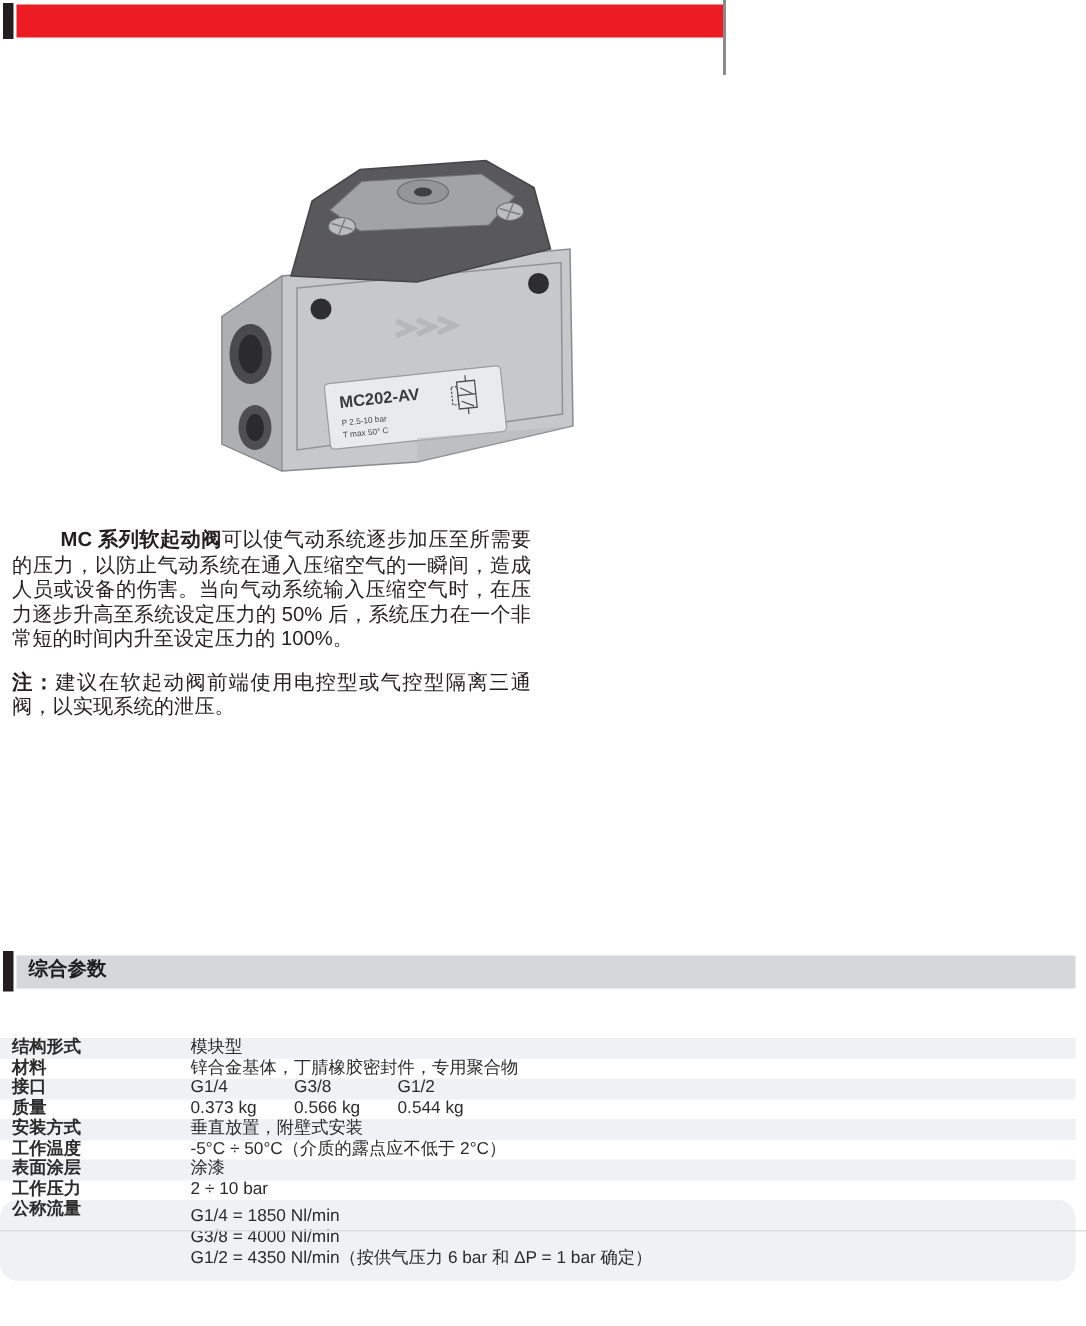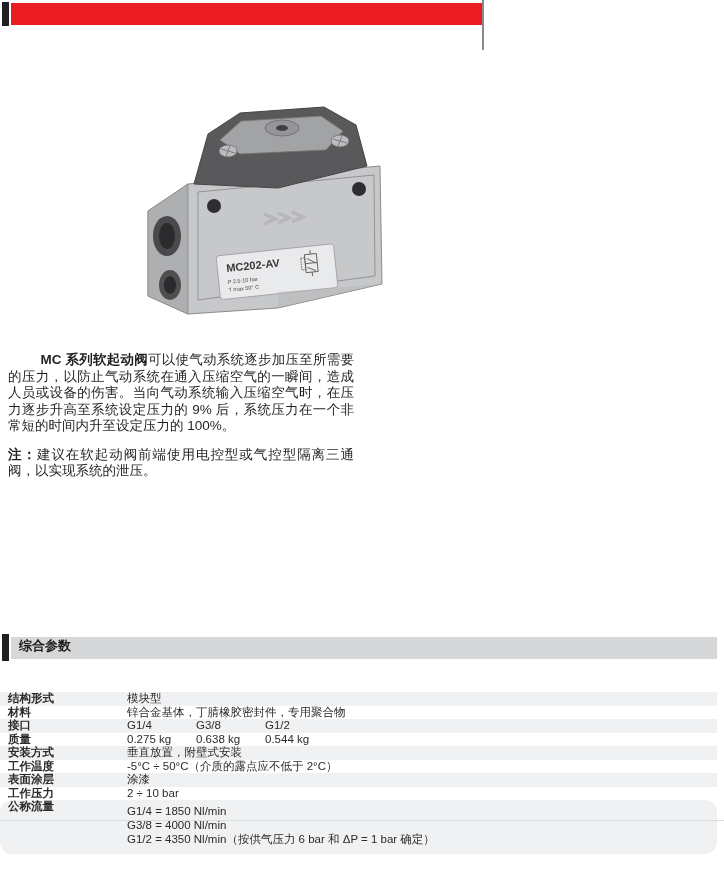--- a/index.html
+++ b/index.html
@@ -91,21 +91,21 @@
           <path d="M88,17 h12 M94,4 v4 M94,26 v4 M90,12 l8,5 M90,21 l8,4"></path>
           <rect x="84" y="11" width="4" height="12" stroke-dasharray="1.5,1"></rect>
         </g>
       </g>
 
       <path d="M254,188 L150,212 L150,196 Z" fill="#b4b5b7" opacity="0.5"></path>
     </svg>
   </div>
 
   <div class="desc">
-    <p class="p1"><span class="lead">MC 系列软起动阀</span><span>可以使气动系统逐步加压至所需要的压力，以防止气动系统在通入压缩空气的一瞬间，造成人员或设备的伤害。当向气动系统输入压缩空气时，在压力逐步升高至系统设定压力的 9% 后，系统压力在一个非常短的时间内升至设定压力的 100%。</span></p>
+    <p class="p1"><span class="lead">MC 系列软起动阀</span><span>可以使气动系统逐步加压至所需要的压力，以防止气动系统在通入压缩空气的一瞬间，造成人员或设备的伤害。当向气动系统输入压缩空气时，在压力逐步升高至系统设定压力的 50% 后，系统压力在一个非常短的时间内升至设定压力的 100%。</span></p>
     <p class="note"><span class="lead">注：</span><span>建议在软起动阀前端使用电控型或气控型隔离三通阀，以实现系统的泄压。</span></p>
   </div>
 
   <div class="sec-accent"></div>
   <div class="sec-bar">
     <span class="sec-title">综合参数</span>
   </div>
 
   <div class="spec-table">
       <div class="spec-row striped">
@@ -115,21 +115,21 @@
       <div class="spec-row">
         <div class="spec-label">材料</div>
         <div class="spec-values"><span class="spec-val">锌合金基体，丁腈橡胶密封件，专用聚合物</span></div>
       </div>
       <div class="spec-row striped">
         <div class="spec-label">接口</div>
         <div class="spec-values"><span class="spec-col">G1/4</span><span class="spec-col">G3/8</span><span class="spec-col">G1/2</span></div>
       </div>
       <div class="spec-row">
         <div class="spec-label">质量</div>
-        <div class="spec-values"><span class="spec-col">0.275 kg</span><span class="spec-col">0.638 kg</span><span class="spec-col">0.544 kg</span></div>
+        <div class="spec-values"><span class="spec-col">0.373 kg</span><span class="spec-col">0.566 kg</span><span class="spec-col">0.544 kg</span></div>
       </div>
       <div class="spec-row striped">
         <div class="spec-label">安装方式</div>
         <div class="spec-values"><span class="spec-val">垂直放置，附壁式安装</span></div>
       </div>
       <div class="spec-row">
         <div class="spec-label">工作温度</div>
         <div class="spec-values"><span class="spec-val">-5°C ÷ 50°C（介质的露点应不低于 2°C）</span></div>
       </div>
       <div class="spec-row striped">

